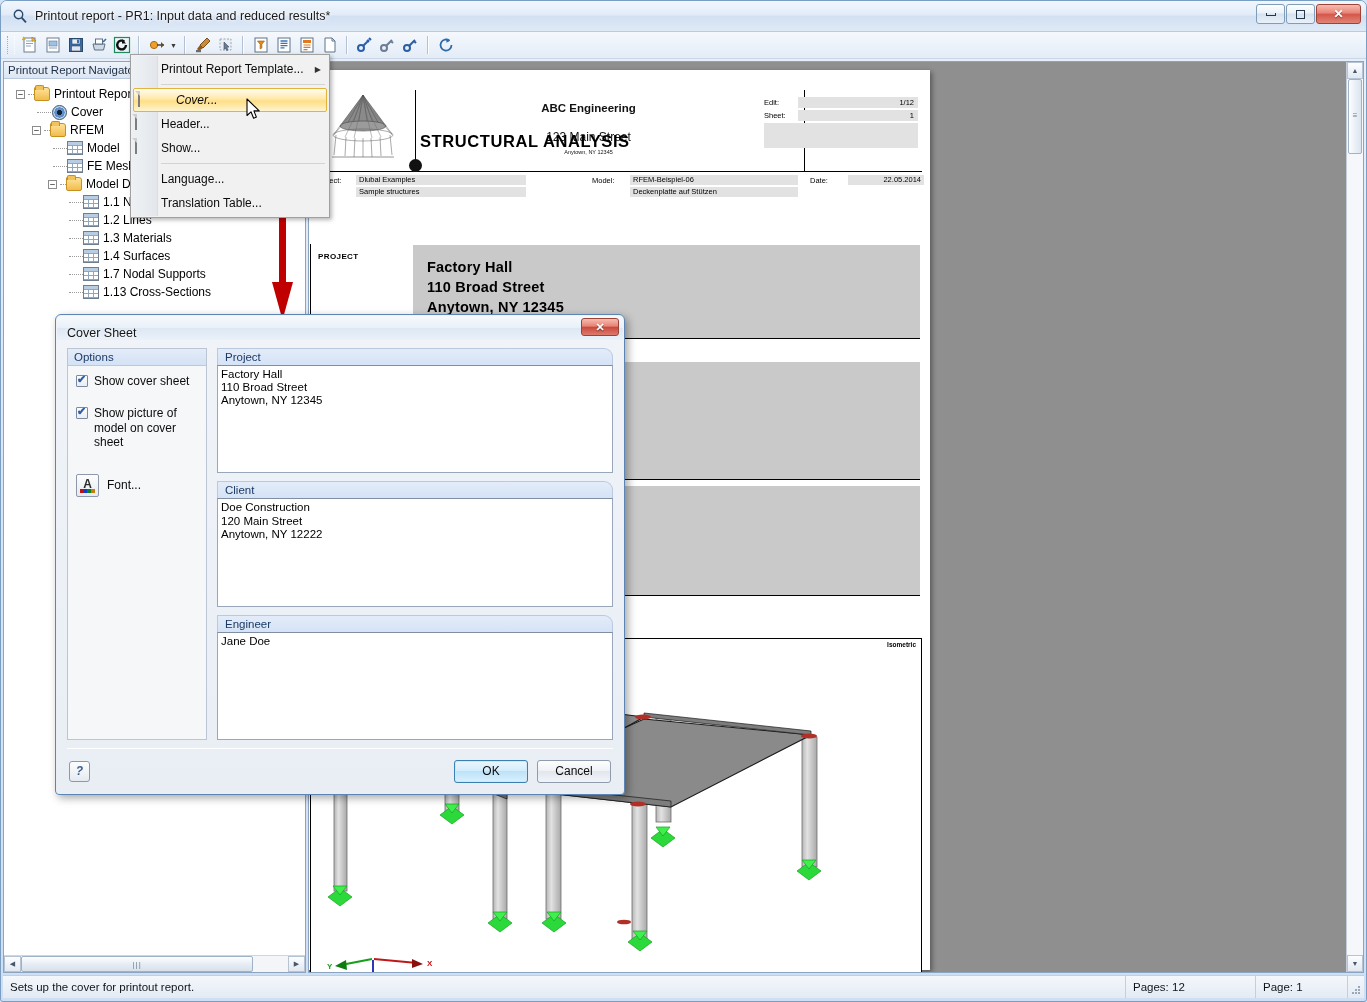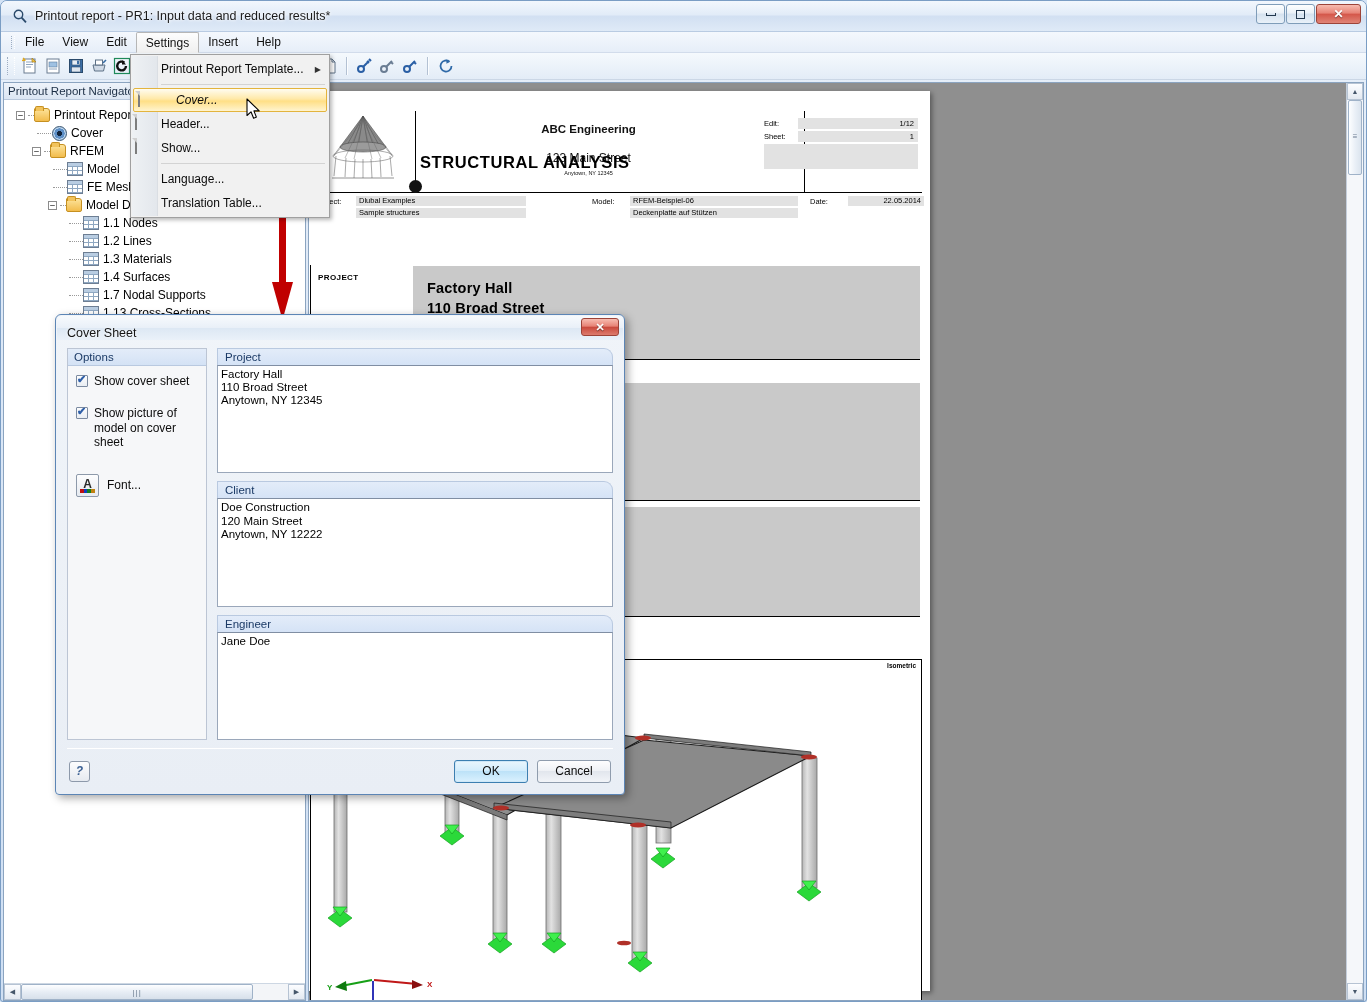--- a/index.html
+++ b/index.html
@@ -390,29 +390,20 @@
       </div>
       <div class="win-btn">
         <span class="mini-box"></span>
       </div>
       <div class="win-btn close">
         <span class="glyph">✕</span>
       </div>
     </div>
   </div>
 
-  <div id="menubar">
-    <span class="grip"></span>
-    <div class="menu-item">File</div>
-    <div class="menu-item">View</div>
-    <div class="menu-item">Edit</div>
-    <div class="menu-item active">Settings</div>
-    <div class="menu-item">Insert</div>
-    <div class="menu-item">Help</div>
-  </div>
 
   <div id="toolbar">
     <span class="tb-grip"></span>
 
     <div class="tb-btn">
       <svg width="18" height="18" viewBox="0 0 18 18">
         <rect x="3" y="2" width="11" height="14" fill="#fff" stroke="#6b7c91"></rect>
         <path d="M5 5h7M5 7.5h7M5 10h5" stroke="#8fa4bd" stroke-width="1"></path>
         <path d="M11 1l4 4-4 0z" fill="#f0c040" stroke="#a8801f" stroke-width=".7"></path>
         <path d="M2 1l2.5 2.5M1 3.5l3-.5" stroke="#e0a81e" stroke-width="1.3"></path>
@@ -809,20 +800,37 @@
         <div class="vsb-track">
           <div class="vsb-thumb">
               <span>≡</span>
             </div>
         </div>
         <div class="vsb-arrow">▼</div>
       </div>
     </div>
   </div>
 
+  <div id="statusbar">
+    <div class="sb-cell grow">Sets up the cover for printout report.</div>
+    <div class="sb-cell" style="width:130px">Pages: 12</div>
+    <div class="sb-cell" style="width:92px">Page: 1</div>
+    <div class="sb-grip">
+      <svg width="12" height="12" viewBox="0 0 12 12">
+        <g fill="#9aa7b7">
+          <rect x="8" y="8" width="2" height="2"></rect>
+            <rect x="5" y="8" width="2" height="2"></rect>
+          <rect x="8" y="5" width="2" height="2"></rect>
+            <rect x="2" y="8" width="2" height="2"></rect>
+          <rect x="5" y="5" width="2" height="2"></rect>
+            <rect x="8" y="2" width="2" height="2"></rect>
+        </g>
+      </svg>
+    </div>
+  </div>
 </div>
 
 <div id="red-arrow">
   <svg width="24" height="200" viewBox="0 0 24 200">
     <rect x="7" y="0" width="7" height="168" fill="#c00000"></rect>
     <polygon points="10.5,200 0,162 21,162" fill="#c00000"></polygon>
   </svg>
 </div>
 
 <div id="settings-menu">

